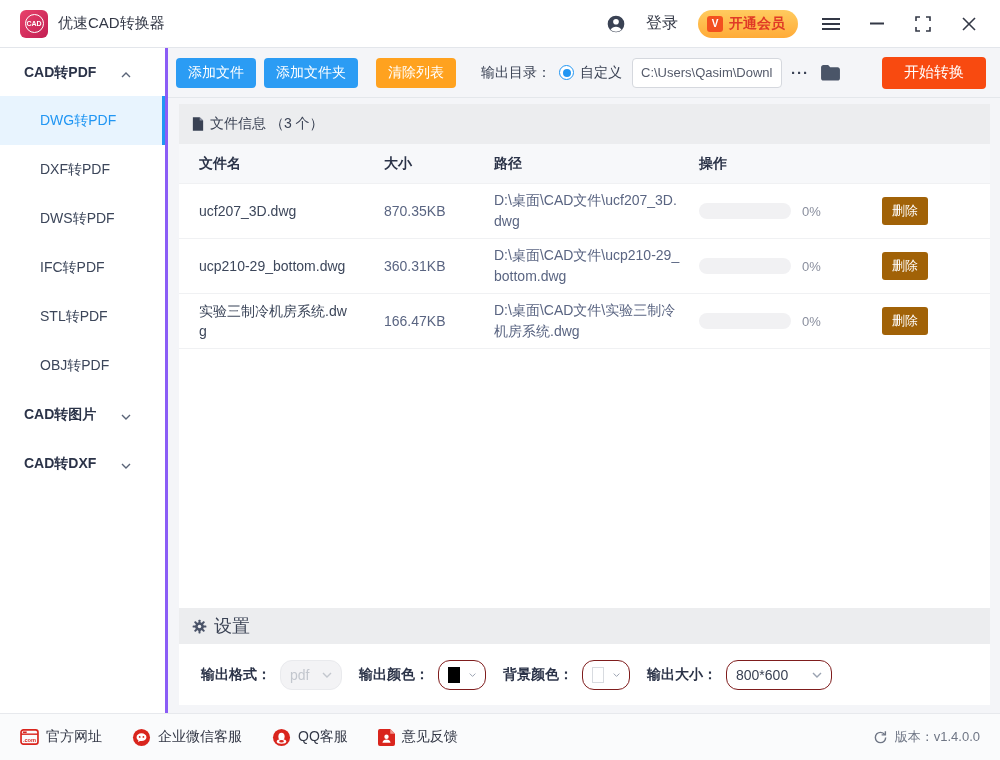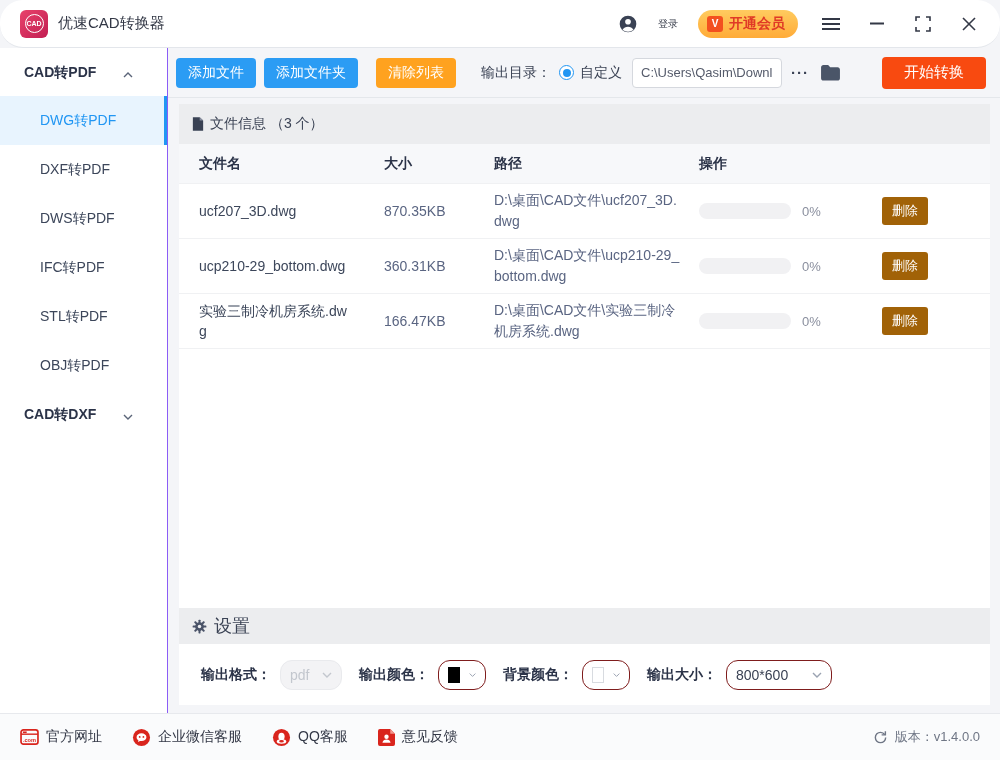--- a/index.html
+++ b/index.html
@@ -1,33 +1,33 @@
 <!DOCTYPE html>
 <html><head>
 <meta charset="utf-8">
 <style>
   * { margin:0; padding:0; box-sizing:border-box; }
   html,body { width:1000px; height:760px; overflow:hidden; }
   body { font-family:"Liberation Sans","DejaVu Sans",sans-serif; background:#F4F5F8; color:#3A4254; }
   .window { width:1000px; height:760px; display:flex; flex-direction:column; }
 
   
-  .titlebar { height:48px; background:#fff; border-bottom:1px solid #E3E6EB; display:flex; align-items:center; padding:0 18px 0 20px; flex:0 0 auto;border-radius:23px; }
+  .titlebar { height:48px; background:#fff; border-bottom:1px solid #E3E6EB; display:flex; align-items:center; padding:0 18px 0 20px; flex:0 0 auto; }
   .logo { width:28px; height:28px; border-radius:6px; background:linear-gradient(135deg,#E8426B,#C21E52); display:flex; align-items:center; justify-content:center; flex:0 0 auto; }
   .logo-inner { width:19px; height:19px; border:1.5px solid #fff; border-radius:50%; color:#fff; font-size:7px; font-weight:bold; display:flex; align-items:center; justify-content:center; }
   .app-title { margin-left:10px; font-size:15px; color:#333846; }
   .titlebar-right { margin-left:auto; display:flex; align-items:center; gap:20px; }
-  .login { display:flex; align-items:center; gap:20px; font-size:10px; color:#333846; cursor:pointer; }
+  .login { display:flex; align-items:center; gap:20px; font-size:16px; color:#333846; cursor:pointer; }
   .vip-pill { height:28px; border:none; border-radius:15px; background:linear-gradient(180deg,#FFCB5F,#FFAB38); display:flex; align-items:center; gap:6px; padding:0 13px 0 9px; color:#E03A26; font-size:14px; font-weight:bold; cursor:pointer; font-family:inherit; }
   .vip-badge { width:16px; height:16px; background:#F3501F; border-radius:3px; color:#fff; font-size:10px; font-weight:bold; display:flex; align-items:center; justify-content:center; }
   .winbtn { width:26px; height:26px; background:none; border:none; display:flex; align-items:center; justify-content:center; cursor:pointer; }
 
   
   .app-body { flex:1; display:flex; min-height:0; }
-  .sidebar { width:168px; background:#fff; border-right:1px solid #8b5cf6; padding-top:2px; flex:0 0 auto; }
+  .sidebar { width:168px; background:#fff; border-right:3px solid #8b5cf6; padding-top:2px; flex:0 0 auto; }
   .group-header { height:46px; display:flex; align-items:center; padding:0 34px 0 24px; font-size:14px; font-weight:bold; color:#2B3348; cursor:pointer; }
   .group-header.low { height:49px; }
   .group-header .chev { margin-left:auto; }
   .side-item { height:49px; display:flex; align-items:center; padding-left:40px; font-size:14px; color:#3C465A; cursor:pointer; }
   .side-item.active { background:#E8F4FE; color:#2196F3; border-right:3px solid #2196F3; }
 
   .main { flex:1; display:flex; flex-direction:column; background:#F4F5F8; min-width:0; }
 
   
   .toolbar { height:50px; display:flex; align-items:center; padding:0 14px 0 8px; border-bottom:1px solid #E4E7EB; flex:0 0 auto; }
@@ -154,20 +154,26 @@
         </div>
       <div class="side-item">
           <span>IFC转PDF</span>
         </div>
       <div class="side-item">
           <span>STL转PDF</span>
         </div>
       <div class="side-item">
           <span>OBJ转PDF</span>
         </div>
+      <div class="group-header low">
+        <span>CAD转图片</span>
+        <span class="chev"><svg width="10" height="6" viewBox="0 0 10 6">
+              <path d="M1 1l4 4 4-4" fill="none" stroke="#5A6478" stroke-width="1.4"></path>
+            </svg></span>
+      </div>
       <div class="group-header low">
         <span>CAD转DXF</span>
         <span class="chev"><svg width="10" height="6" viewBox="0 0 10 6">
               <path d="M1 1l4 4 4-4" fill="none" stroke="#5A6478" stroke-width="1.4"></path>
             </svg></span>
       </div>
     </div>
 
     <div class="main">
 

